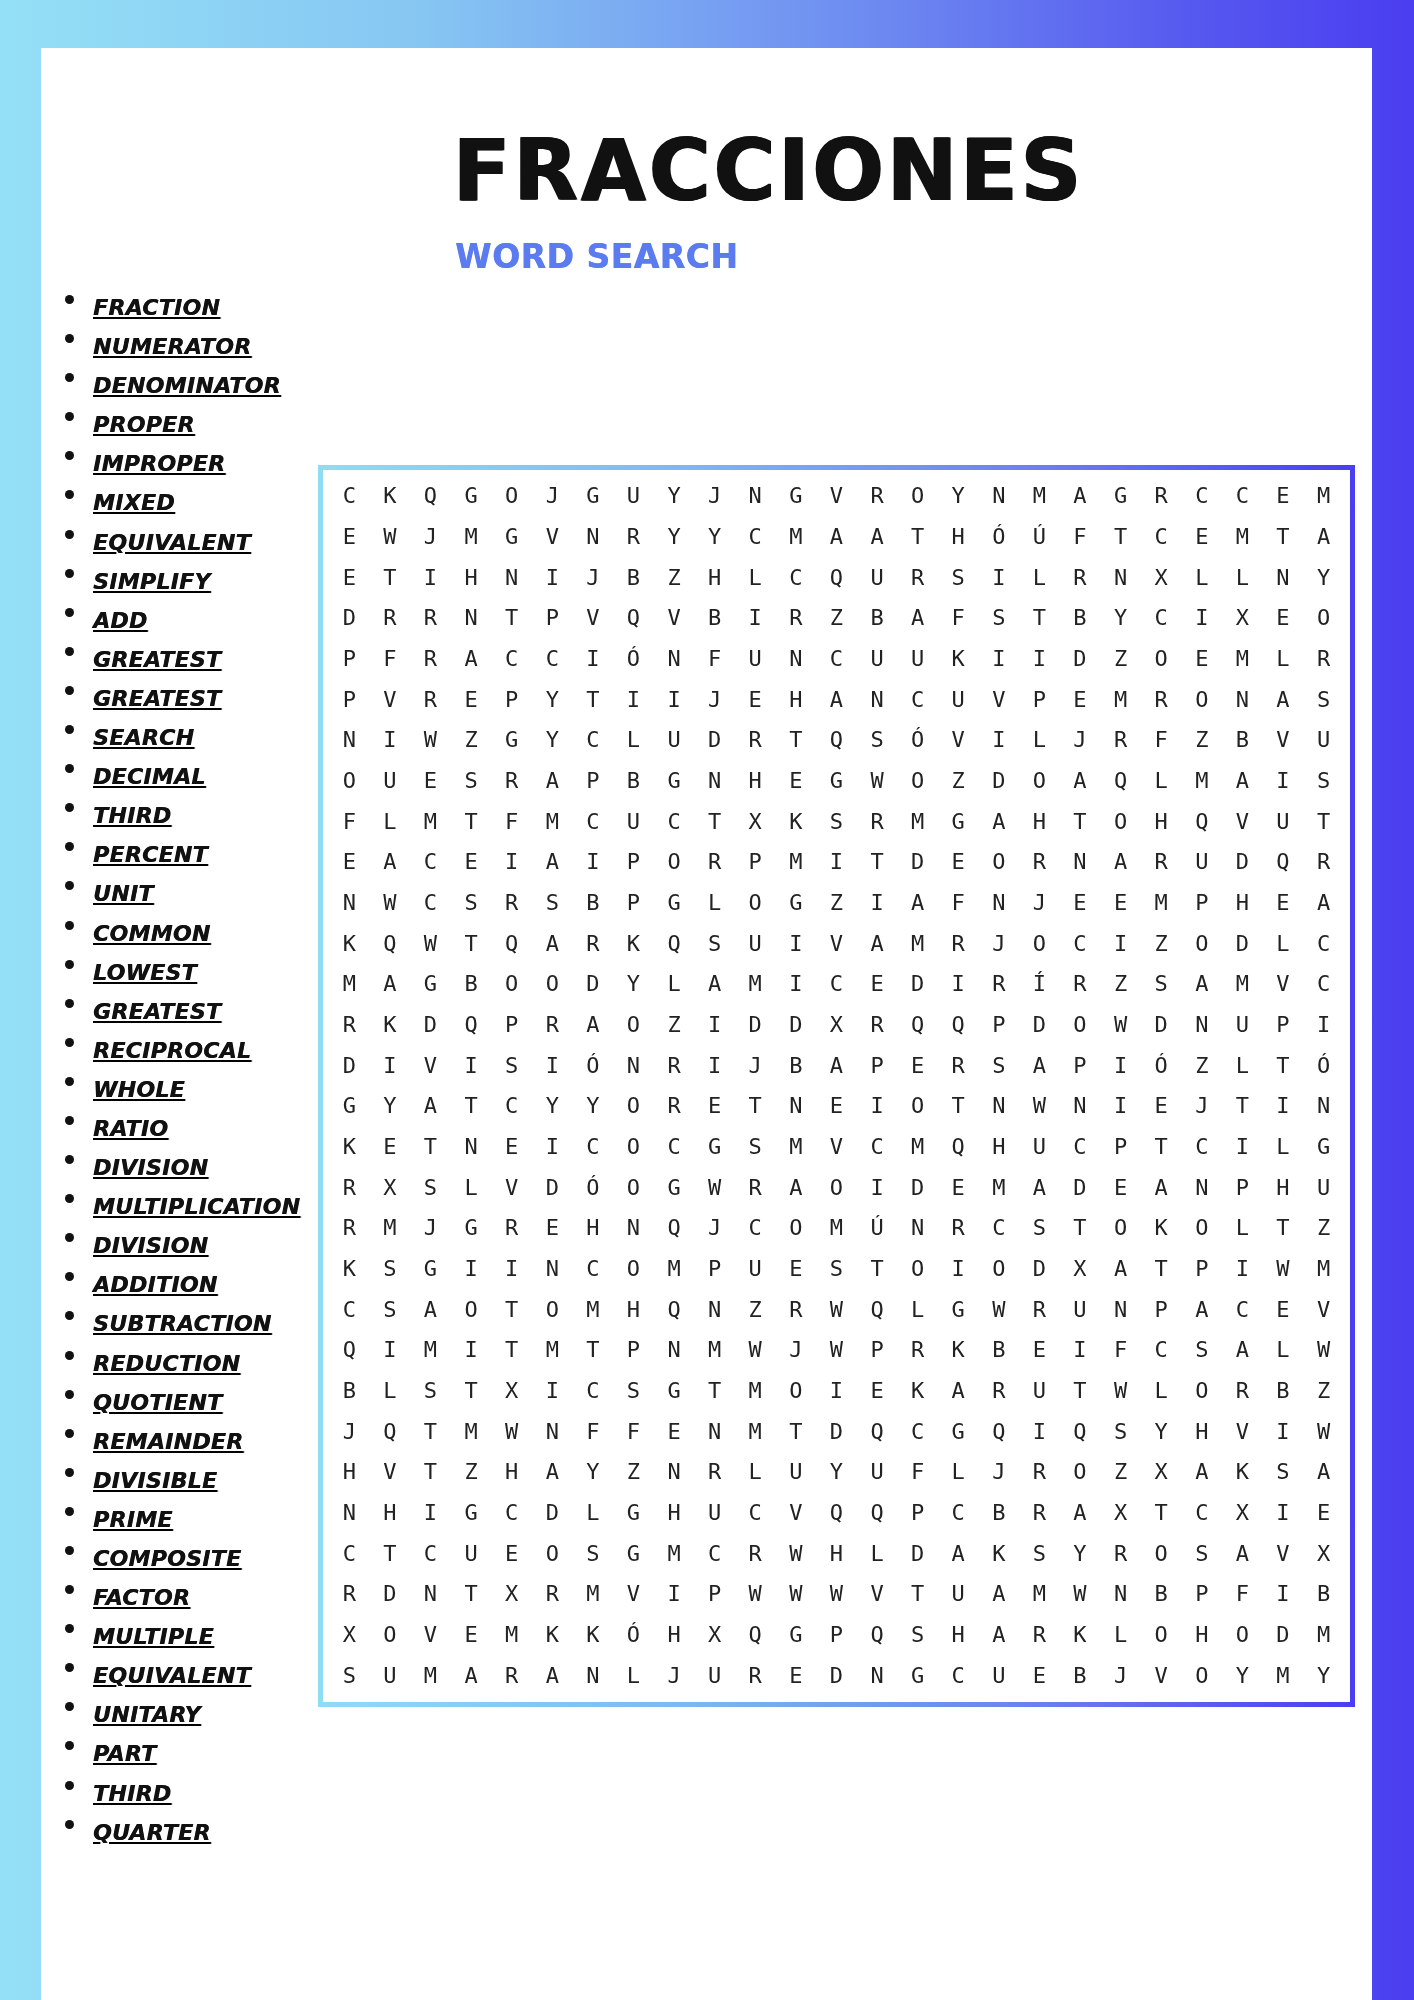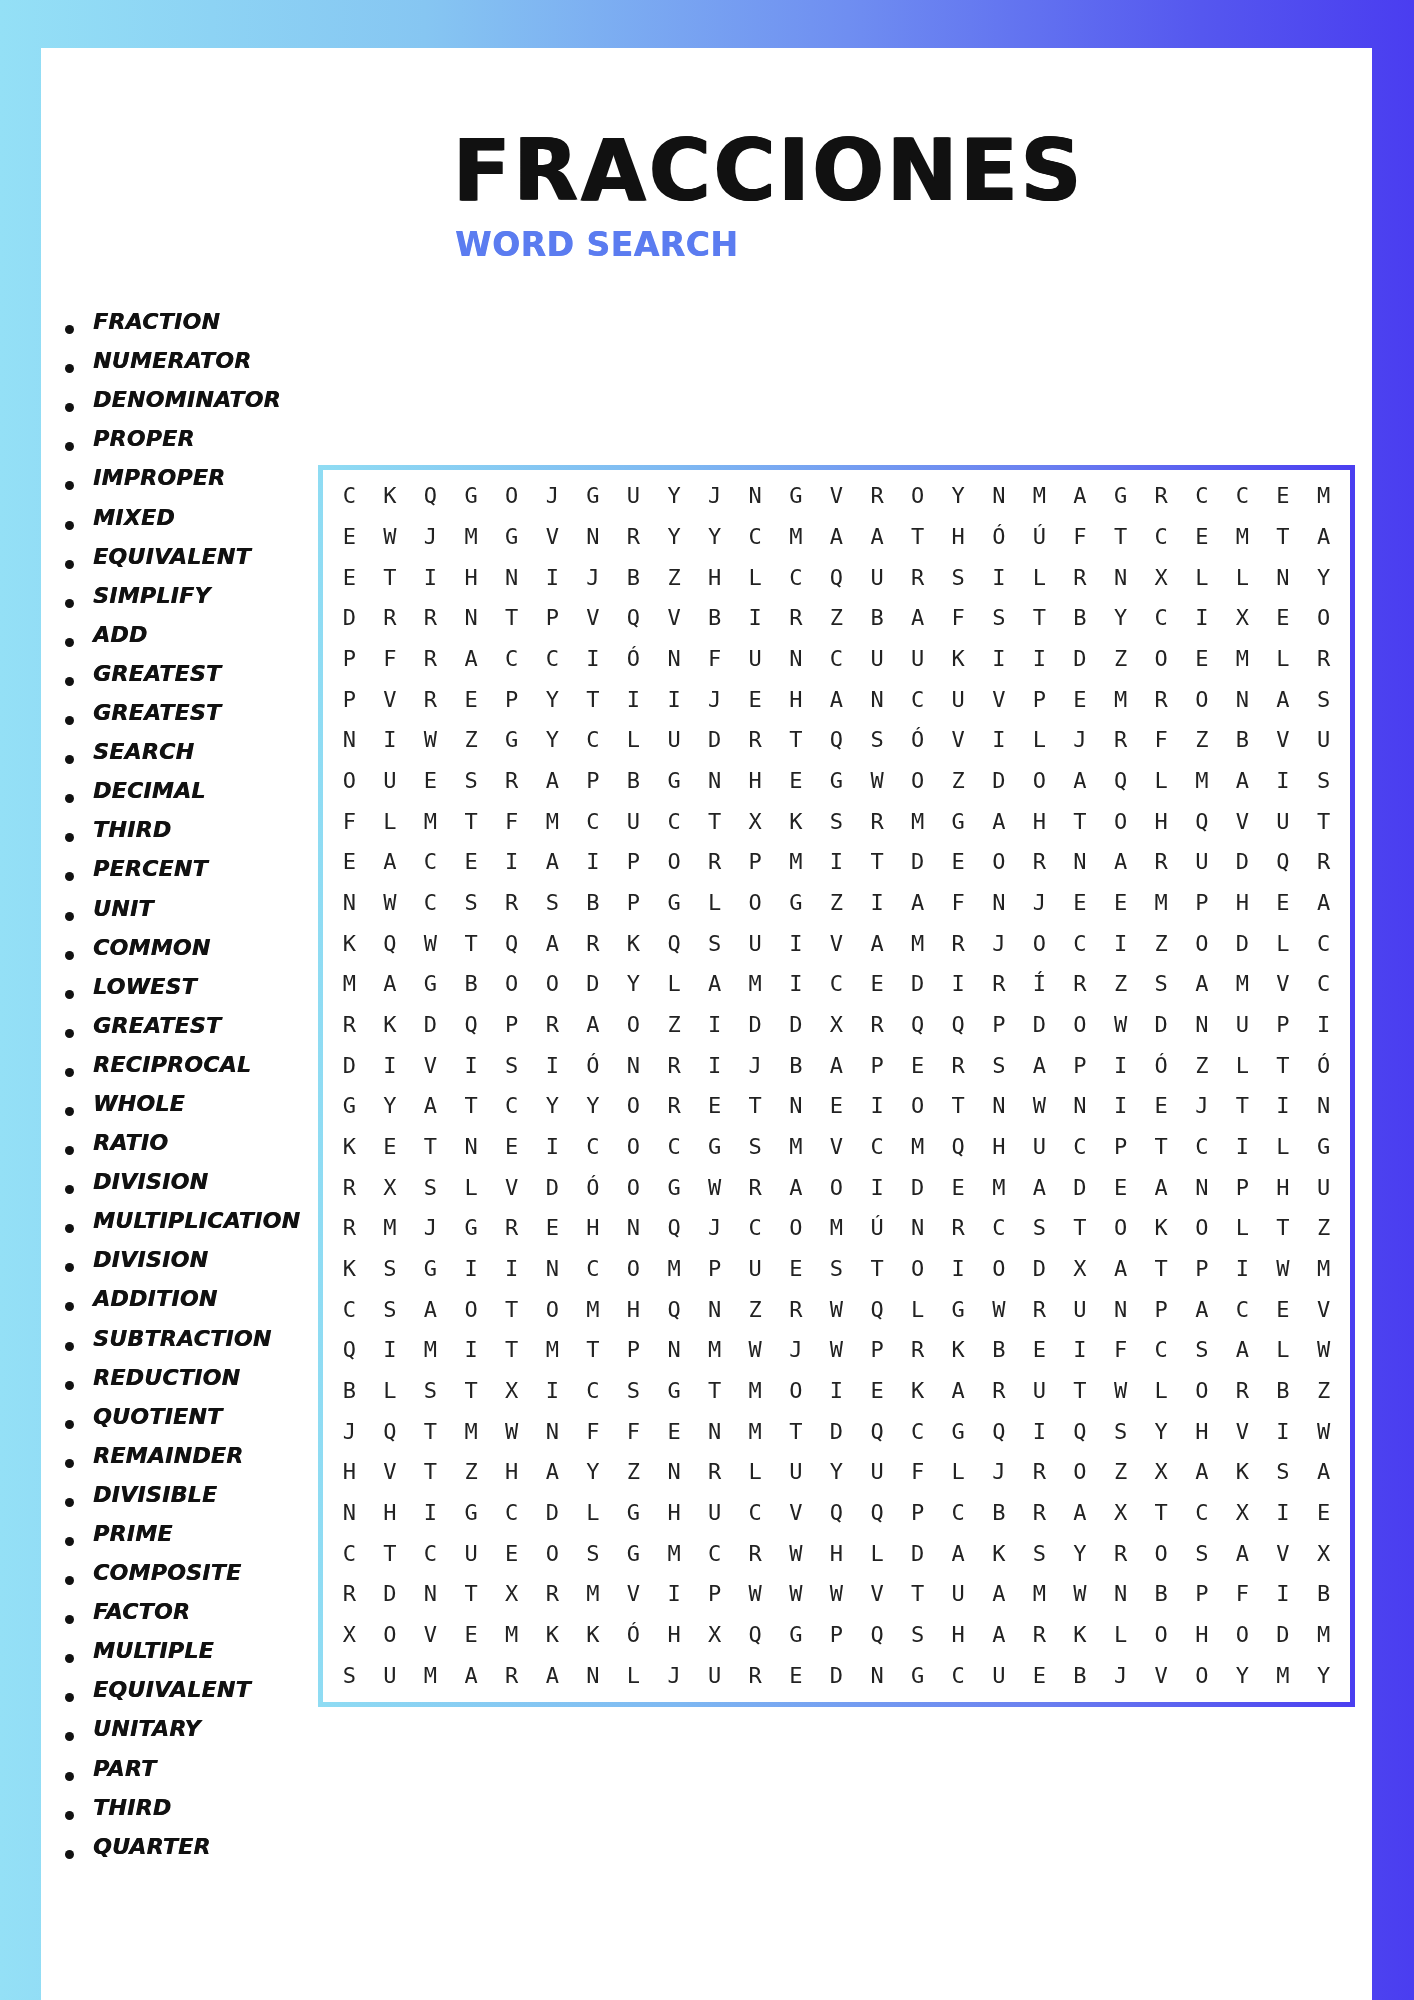--- a/index.html
+++ b/index.html
@@ -32,42 +32,43 @@
       font-size: 84px;
       letter-spacing: 3px;
       line-height: 1;
       color: #111111;
       transform: scaleY(1.02);
       text-shadow: 1px 0 0 #111, -1px 0 0 #111;
     }
     .subtitle {
       position: absolute;
       left: 414px;
-      top: 180px;
+      top: 192px;
       margin: 0;
       font-family: "DejaVu Sans", sans-serif;
       font-weight: bold;
       font-size: 33px;
       letter-spacing: 0.5px;
       line-height: 1;
       color: #5b7cf0;
       text-shadow: 0.6px 0 0 #5b7cf0;
     }
     .word-list {
       position: absolute;
       left: 18px;
       top: 247px;
       margin: 0;
       padding: 0;
       list-style: none;
     }
     .word-item {
       height: 39.1px;
       display: flex;
-      align-items: flex-end;
+      align-items: flex-start;
+      text-decoration: underline;
     }
     .bullet {
       width: 9px;
       height: 9px;
       border-radius: 50%;
       background: #111;
       margin-left: 6px;
       margin-right: 19px;
       flex: 0 0 auto;
     }

